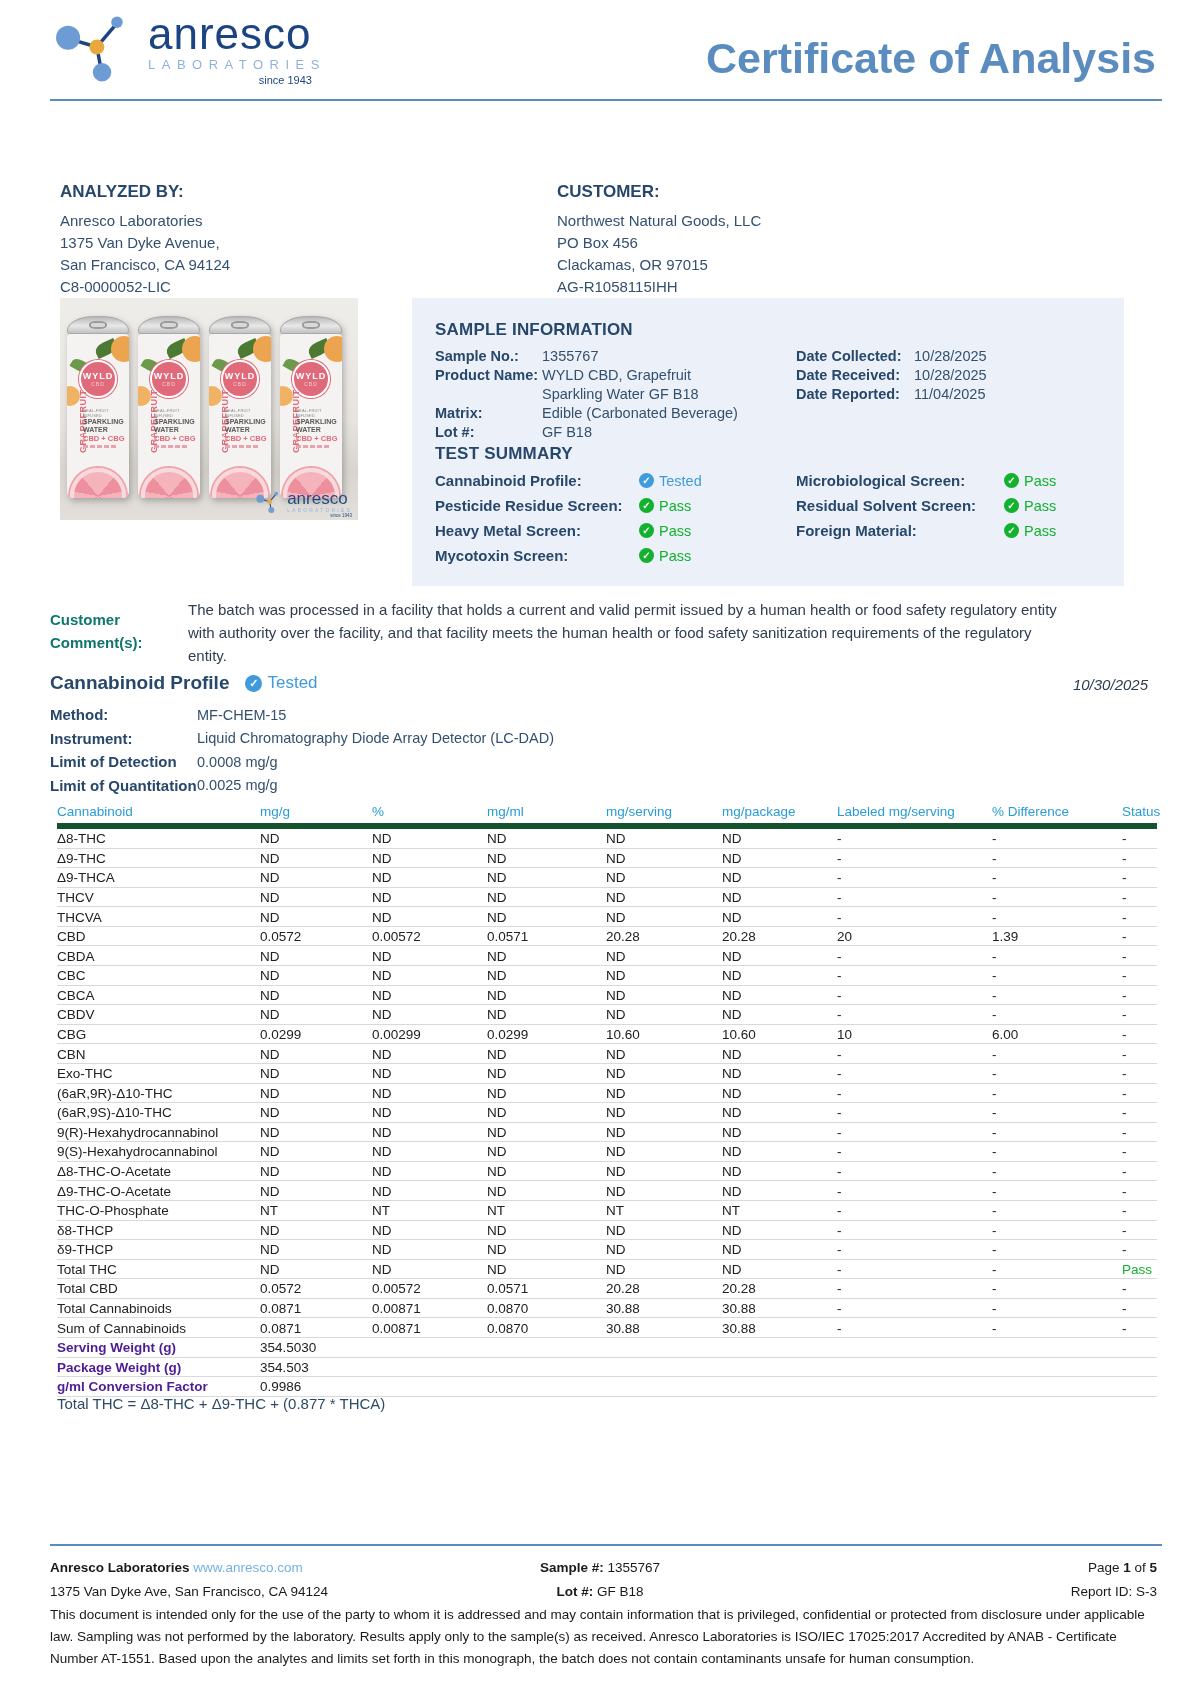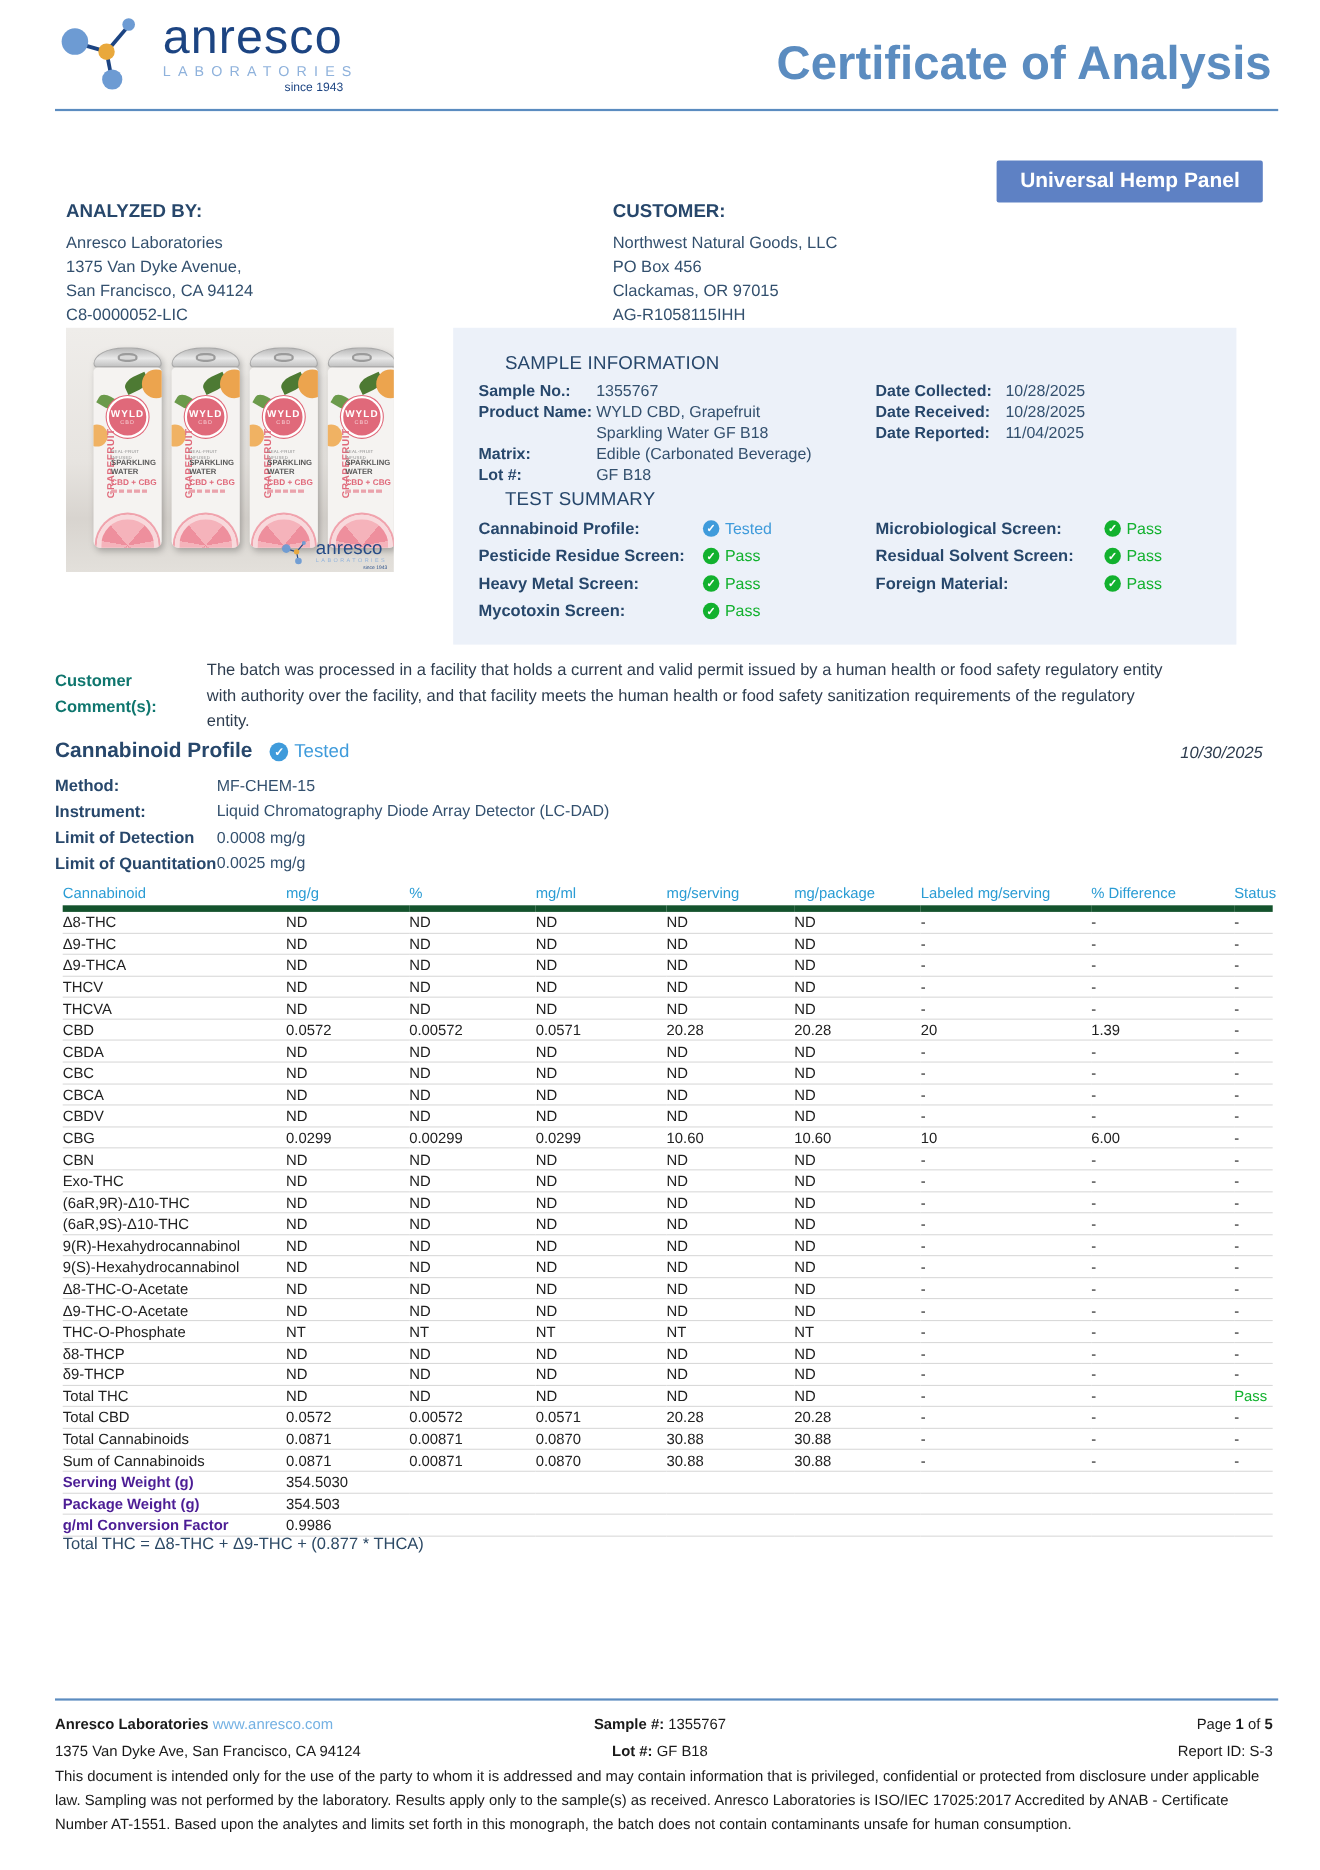--- a/index.html
+++ b/index.html
@@ -19,21 +19,21 @@
   .panel-badge { position:absolute; top:146px; right:52px; background:#5e81c4; color:#fff;
     font-size:19px; font-weight:700; padding:8px 21px; border-radius:2px; }
   
   .addr { position:absolute; top:182px; }
   .addr.a1 { left:60px; } .addr.a2 { left:557px; }
   .addr-head { font-size:17px; font-weight:700; color:#27476b; margin-bottom:8px; }
   .addr-line { font-size:15px; color:#33506e; line-height:22px; }
   
   .photo { position:absolute; left:60px; top:298px; width:298px; height:222px;
     background:linear-gradient(180deg,#efedea 0%,#e7e4e0 55%,#d8d4cf 78%,#e3e0db 100%); overflow:hidden; }
-  .cans { position:absolute; left:25px; top:18px; display:flex; }
+  .cans { position:absolute; left:7px; top:18px; display:flex; }
   .can { position:relative; width:62px; height:182px; margin-right:9px; filter:drop-shadow(2px 3px 3px rgba(0,0,0,0.25)); }
   .can-top { position:relative; height:18px; background:linear-gradient(180deg,#b9b9b9,#e8e8e8 55%,#c2c2c2);
     border-radius:50% 50% 4px 4px / 90% 90% 4px 4px; border:1px solid #a9a9a9; }
   .tab { position:absolute; left:50%; top:4px; transform:translateX(-50%); width:18px; height:8px;
     border:2px solid #9b9b9b; border-radius:40%; background:#d9d9d9; }
   .can-body { position:relative; height:164px; background:#f5f3f1; border-radius:4px 4px 6px 6px; overflow:hidden; }
   .leaf { position:absolute; background:#5c8a3f; border-radius:50% 0 50% 0; }
   .l1 { width:22px; height:13px; left:28px; top:8px; transform:rotate(-25deg); background:#4d7a33; }
   .l2 { width:18px; height:11px; left:4px; top:26px; transform:rotate(30deg); background:#6b9a4b; }
   .orange { position:absolute; border-radius:50%; background:#eca44e; }
@@ -54,21 +54,21 @@
   .slice { position:absolute; left:50%; bottom:-26px; transform:translateX(-50%); width:56px; height:56px; border-radius:50%;
     background:conic-gradient(#f5b3bb 0 40deg,#ee8f9d 40deg 80deg,#f5b3bb 80deg 120deg,#ee8f9d 120deg 160deg,#f5b3bb 160deg 200deg,#ee8f9d 200deg 240deg,#f5b3bb 240deg 280deg,#ee8f9d 280deg 320deg,#f5b3bb 320deg 360deg);
     border:4px solid #f8d9dc; box-shadow:0 0 0 2px #f0a3ad; }
   .wm { position:absolute; right:6px; bottom:2px; display:flex; align-items:flex-start; opacity:0.95; }
   .wm-text { margin-left:2px; }
   .wm-brand { font-size:17px; color:#1c4482; line-height:17px; }
   .wm-sub { font-size:5px; color:#8fb2dc; letter-spacing:2.2px; }
   .wm-since { font-size:4.5px; color:#1c4482; text-align:right; }
   
   .panel { position:absolute; left:412px; top:298px; width:712px; height:288px; background:#ecf1f9; }
-  .panel-head { position:absolute; left:23px; font-size:17px; font-weight:400; color:#27476b; letter-spacing:0.2px;margin-left:24px; }
+  .panel-head { position:absolute; left:23px; font-size:17px; font-weight:700; color:#27476b; letter-spacing:0.2px; }
   .ph1 { top:22px; } .ph2 { top:146px; }
   .si-fields { position:absolute; left:23px; top:49px; width:330px; }
   .si-row { display:flex; }
   .si-label { width:107px; font-size:14.5px; font-weight:700; color:#27476b; line-height:19px; flex:none; }
   .si-value { width:210px; font-size:14.5px; color:#33506e; line-height:19px; }
   .si-dates { position:absolute; left:384px; top:49px; }
   .sd-row { display:flex; }
   .sd-label { width:118px; font-size:14.5px; font-weight:700; color:#27476b; line-height:19px; flex:none; }
   .sd-value { font-size:14.5px; color:#33506e; line-height:19px; }
   .ts-col { position:absolute; top:170px; }
@@ -128,21 +128,20 @@
       <circle cx="87" cy="102" r="16" fill="#6d9bd3"></circle>
     </svg>
     <div class="logo-text">
       <div class="logo-brand">anresco</div>
       <div class="logo-sub">LABORATORIES</div>
       <div class="logo-since">since 1943</div>
     </div>
   </div>
   <div class="doc-title">Certificate of Analysis</div>
   <div class="hr1"></div>
-  <div class="panel-badge">Universal Hemp Panel</div>
 
   <div class="addr a1">
     <div class="addr-head">ANALYZED BY:</div>
     <div class="addr-line">Anresco Laboratories</div>
     <div class="addr-line">1375 Van Dyke Avenue,</div>
     <div class="addr-line">San Francisco, CA 94124</div>
     <div class="addr-line">C8-0000052-LIC</div>
   </div>
 
   <div class="addr a2">

